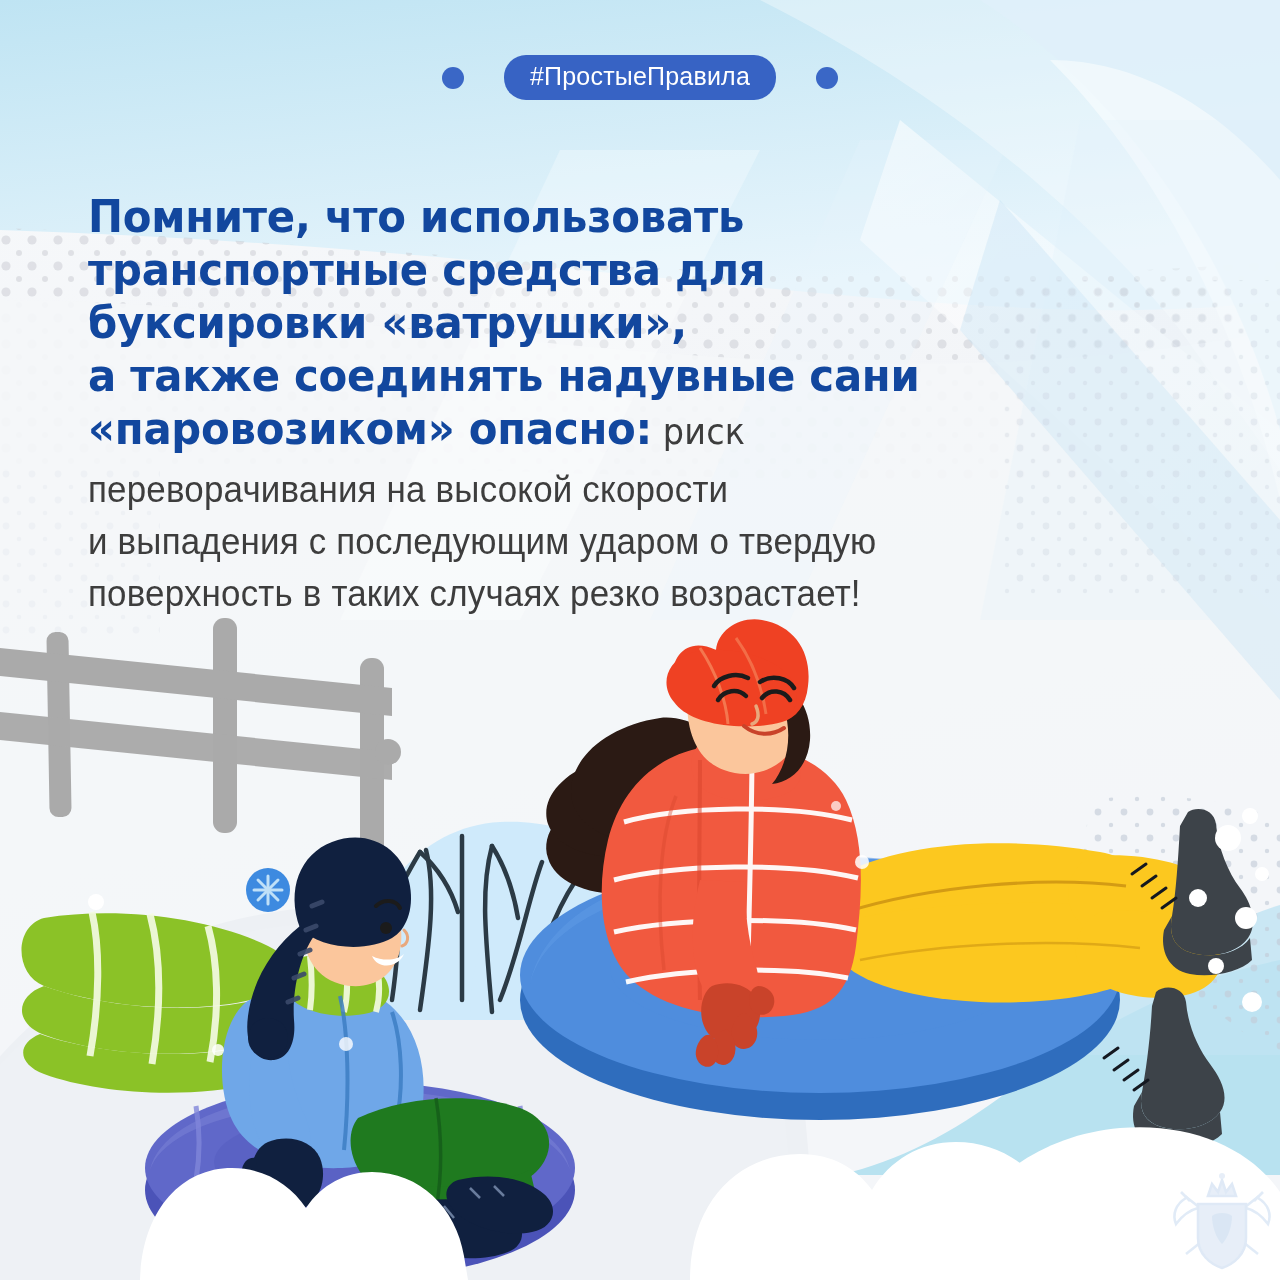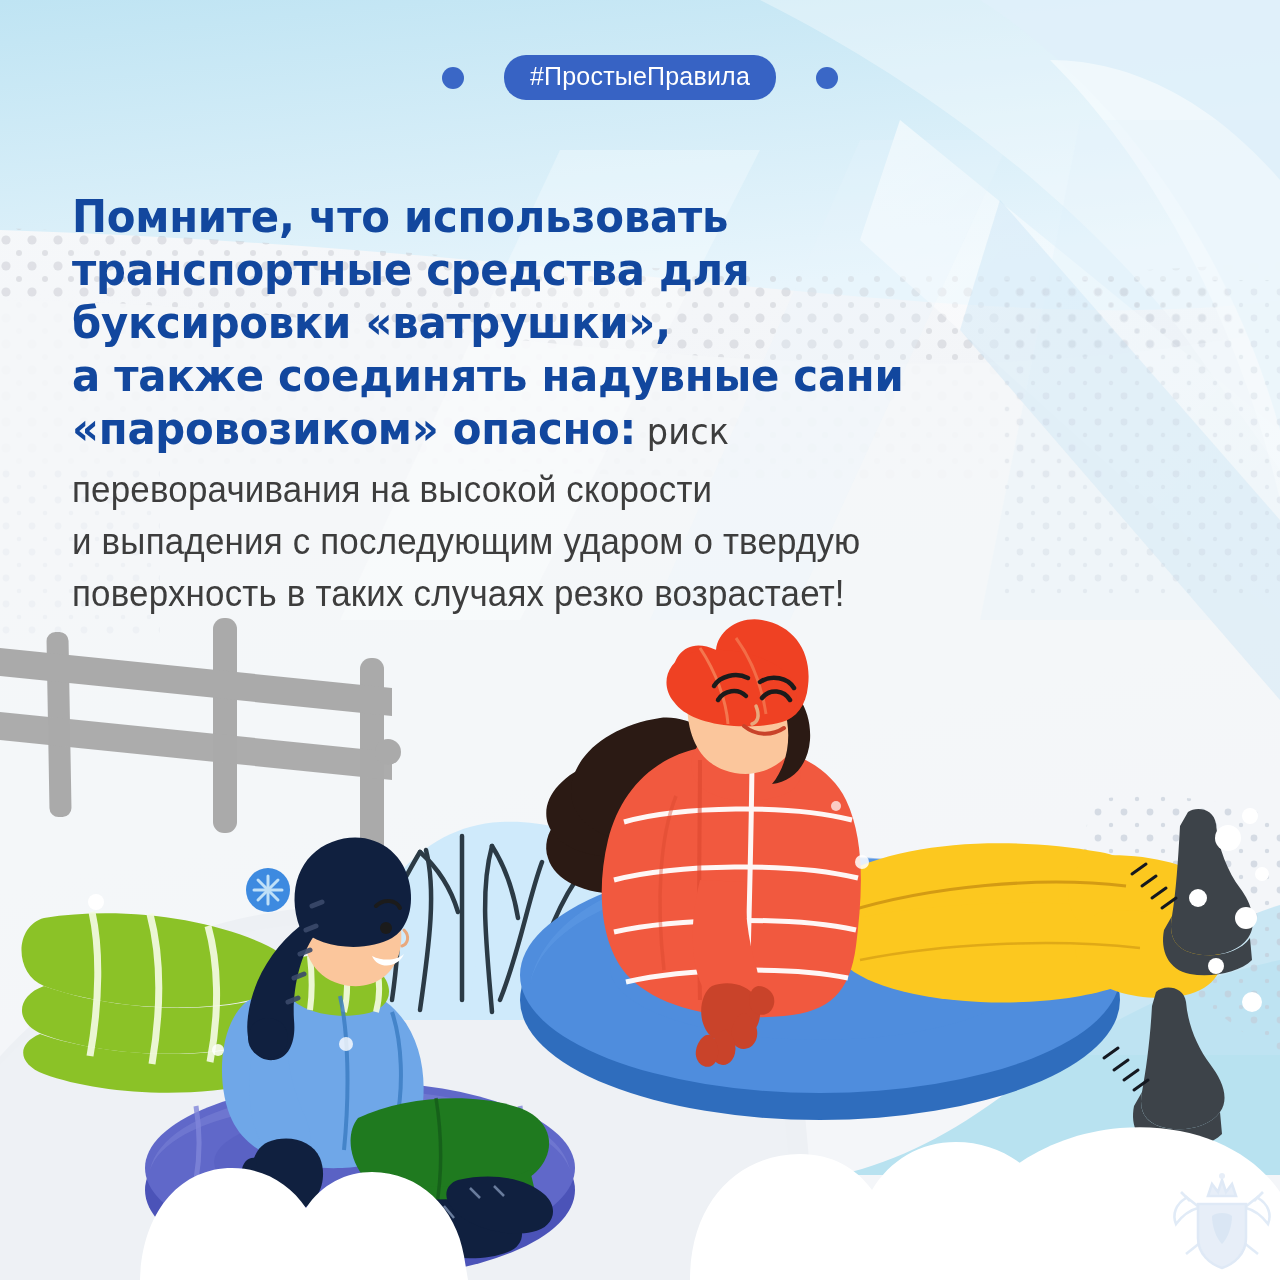--- a/index.html
+++ b/index.html
@@ -36,21 +36,21 @@
     letter-spacing:.2px;
     padding:7px 26px 9px 26px;
     border-radius:22px;
     white-space:nowrap;
     font-weight:400;
   }
 
   
   #text-block{
     position:absolute;
-    top:190px;left:72px;width:1090px;
+    top:190px;left:88px;width:1090px;
     z-index:40;
   }
   #headline{
     margin:0;
     color:#12479e;
     font-family:"DejaVu Sans","Liberation Sans",sans-serif;
     font-weight:bold;
     font-size:45px;
     line-height:53px;
     letter-spacing:-0.3px;

